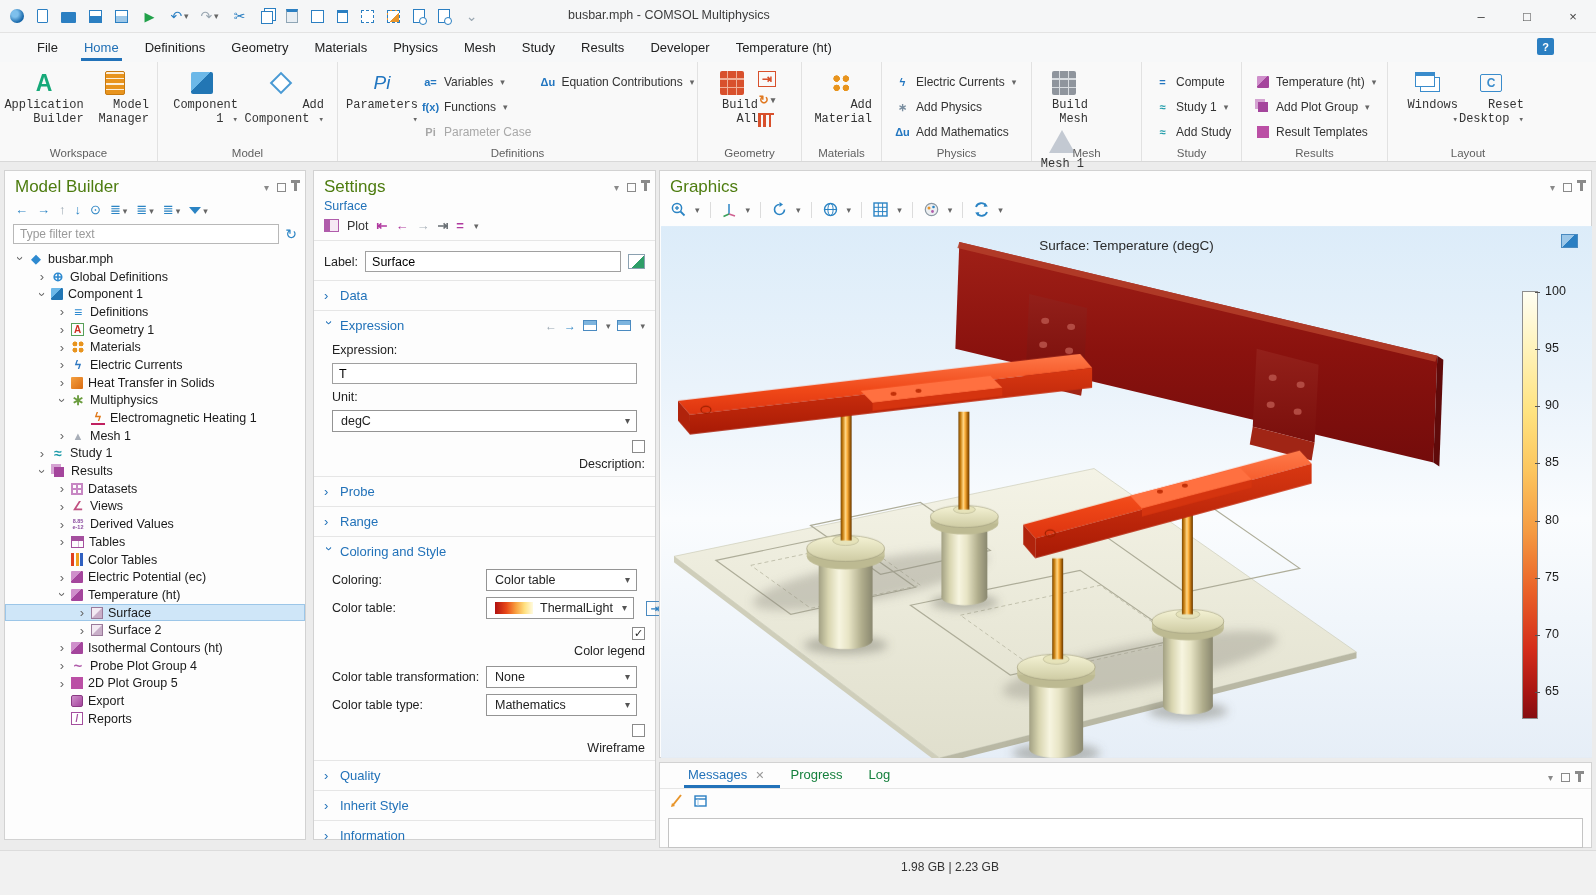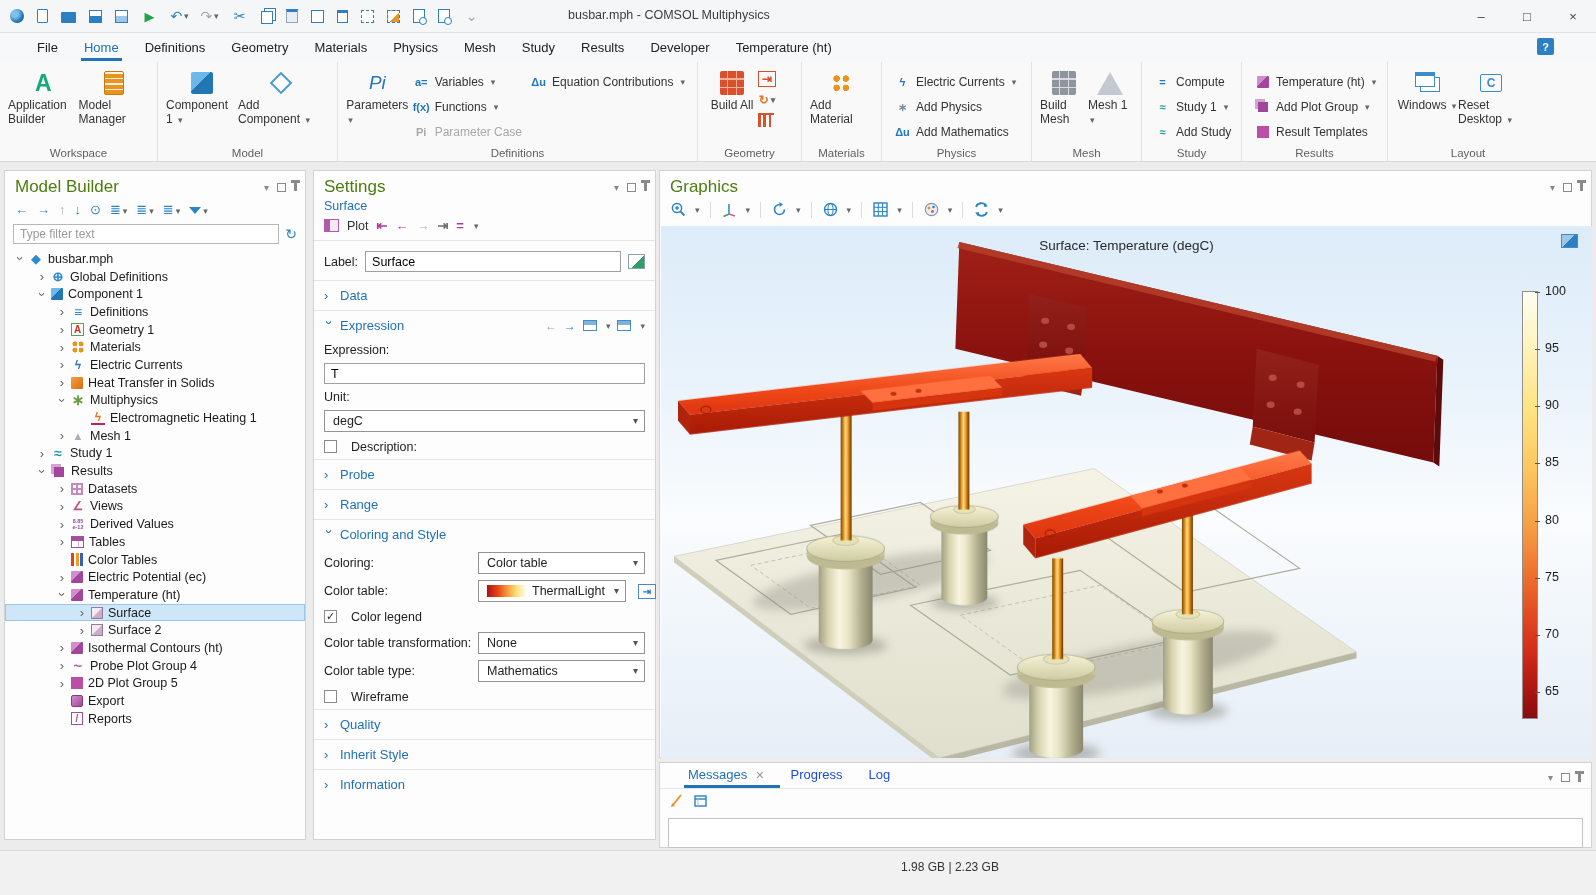--- a/index.html
+++ b/index.html
@@ -34,21 +34,21 @@
   .menu-item { padding:4px 13px; font-size:13px; color:#222; position:relative; }
   .menu-item.active { color:#1f6fb5; }
   .menu-item.active::after { content:""; position:absolute; left:10px; right:10px; bottom:-2px; height:3px; background:#2272b9; }
   #help-btn { position:absolute; right:42px; top:5px; width:17px; height:17px; background:#2b7fc2; color:#fff; font-size:11px; font-weight:bold; display:flex; align-items:center; justify-content:center; border-radius:2px; }
 
   
   #ribbon { position:absolute; left:0; top:62px; width:1596px; height:100px; background:#f9f9f9; border-bottom:1px solid #d8d8d8; display:flex; }
   .rgroup { position:relative; display:flex; align-items:flex-start; padding:6px 8px 16px 8px; border-right:1px solid #e2e2e2; }
   .rgroup-label { position:absolute; left:0; right:0; bottom:2px; text-align:center; font-size:11.5px; color:#5f5f5f; }
   .bigbtn { width:72px; display:flex; flex-direction:column; align-items:center; gap:3px; padding-top:2px; }
-  .bigbtn .blabel { font-size:12px; color:#333; text-align:left; line-height:1.15; }
+  .bigbtn .blabel { font-size:12px; color:#333; text-align:right; line-height:1.15;font-family:Liberation Mono, monospace; }
   .bigicon { width:26px; height:26px; display:flex; align-items:center; justify-content:center; position:relative; }
   .smallcol { display:flex; flex-direction:column; justify-content:flex-start; gap:3px; padding-top:3px; }
   .smallbtn { display:flex; align-items:center; gap:5px; font-size:12px; color:#333; height:22px; padding:0 4px; white-space:nowrap; }
   .smallbtn.disabled { color:#a8a8a8; }
   .arr { font-size:9px; color:#666; margin-left:2px; }
   .si { width:17px; display:inline-flex; justify-content:center; font-size:11px; font-weight:bold; color:#2276c0; }
 
   .bi-app::before { content:"A"; color:#16a979; font-size:23px; font-weight:bold; }
   .bi-mm { width:20px; height:24px; background-color:#e8941e; border-radius:2px; background-image:repeating-linear-gradient(0deg, rgba(255,255,255,0) 0 4px, rgba(255,255,255,.85) 4px 5.5px); border:1px solid #c87a10; }
   .bi-comp { width:22px; height:22px; background:linear-gradient(135deg,#6cb8e8 0 45%, #2276b4 45%); border-radius:2px; }
@@ -133,50 +133,50 @@
   .set-body { padding:4px 0; }
   .lblrow { display:flex; align-items:center; gap:7px; padding:6px 10px 8px 10px; }
   .lblrow .cap { font-size:12.5px; }
   .lblrow input { flex:1; height:21px; border:1px solid #a0a0a0; font-size:12.5px; padding:0 6px; font-family:"Liberation Sans",sans-serif; }
   .ic-rename { width:17px; height:15px; border:1px solid #8aa0b0; background:linear-gradient(135deg,#fff 55%, #2e9e68 55%); flex:none; }
   .sect { display:flex; align-items:center; gap:6px; padding:7px 10px; border-top:1px solid #e6e6e6; font-size:13px; color:#2272b9; }
   .sect .chev { color:#2272b9; font-size:13px; width:10px; display:inline-block; }
   .sect .chev.open { transform:rotate(90deg); }
   .sect .right-ics { margin-left:auto; display:flex; gap:7px; align-items:center; font-size:12px; }
   .mini-combo { width:14px; height:11px; border:1px solid #4a8ac0; background:linear-gradient(#7db4de 0 4px, #fff 4px); position:relative; }
-  .formrow { padding:3px 10px; font-size:12.5px; }
+  .formrow { padding:3px 18px; font-size:12.5px; }
   .formrow.two { display:flex; align-items:center; gap:6px; }
   .formrow .flab { width:148px; flex:none; }
   .tinput { width:100%; height:21px; border:1px solid #a0a0a0; font-size:12.5px; padding:0 6px; font-family:"Liberation Sans",sans-serif; }
   .tinput.disabled { color:#9a9a9a; background:#fbfbfb; border-color:#c8c8c8; }
   .sel { position:relative; flex:1; height:22px; border:1px solid #949494; background:#fff; font-size:12.5px; display:flex; align-items:center; padding:0 20px 0 8px; }
   .sel::after { content:"▾"; position:absolute; right:6px; top:4px; color:#555; font-size:10px; }
   .swatch { width:38px; height:12px; margin-right:7px; flex:none; background:linear-gradient(90deg,#b01010,#e84818 30%,#f8a040 55%,#ffe080 78%,#fffbe0); }
-  .cbrow { display:flex; align-items:flex-start; gap:14px; padding:5px 10px; font-size:12.5px; }
+  .cbrow { display:flex; align-items:flex-end; gap:4px; padding:5px 10px; font-size:12.5px;flex-direction:column; }
   .cb { width:13px; height:13px; border:1px solid #8a8a8a; background:#fff; display:inline-flex; align-items:center; justify-content:center; font-size:11px; color:#222; flex:none; }
   .ic-winarrow { width:18px; height:15px; border:1px solid #4a8ac0; flex:none; margin-left:6px; display:flex; align-items:center; justify-content:center; color:#2b7fc2; font-size:10px; font-weight:bold; }
 
   
   #graphics { left:659px; top:170px; width:933px; height:588px; }
   .gfx-toolbar { display:flex; align-items:center; gap:7px; padding:2px 10px 4px 10px; }
   .gfx-toolbar .sep { width:1px; height:16px; background:#dcdcdc; margin:0 3px; }
   .gfx-toolbar svg { display:block; }
   .gfx-toolbar .arr { margin-left:1px; }
   #canvas { position:absolute; left:1px; top:55px; width:931px; height:532px; overflow:hidden; }
   #plot-title { position:absolute; left:0; top:12px; width:100%; text-align:center; font-size:13.5px; color:#2a2a2a; }
   #colorbar { position:absolute; left:861px; top:65px; width:16px; height:428px; border:1px solid #8e8e8e; background:linear-gradient(180deg,#fffef2 0%, #fff4c0 12%, #ffe380 28%, #fcc55e 42%, #f59b42 56%, #ea6228 70%, #d42c1a 84%, #a81512 94%, #860e10 100%); }
   #cb-labels { position:absolute; left:884px; top:58px; height:414px; display:flex; flex-direction:column; justify-content:space-between; }
   #cb-labels span { font-size:12.5px; color:#1a1a1a; position:relative; }
   #cb-labels span::before { content:""; position:absolute; left:-10px; top:8px; width:5px; border-top:1px solid #555; }
   #gfx-corner-icon { position:absolute; right:14px; top:8px; width:17px; height:14px; border:1px solid #4a8ac0; background:linear-gradient(135deg,#9cc7e8 0 45%, #2b7fc2 45%); }
 
   
   #messages { left:659px; top:762px; width:933px; height:86px; }
   .msg-tabs { display:flex; align-items:center; padding:4px 10px 0 28px; gap:26px; }
-  .msg-tab { font-size:13px; color:#1d4ed8; padding-bottom:6px; position:relative; }
+  .msg-tab { font-size:13px; color:#15803d; padding-bottom:6px; position:relative; }
   .msg-tab.active { color:#2272b9; }
   .msg-tab.active::after { content:""; position:absolute; left:-4px; right:-16px; bottom:0; height:3px; background:#2272b9; }
   .msg-tab .x { color:#999; margin-left:8px; font-size:11px; }
   .msg-toolbar { display:flex; align-items:center; gap:8px; padding:4px 10px; border-top:1px solid #e6e6e6; }
   .msg-box { margin:2px 8px; height:30px; background:#fff; border:1px solid #c4c4c4; }
   .msg-panel-icons { margin-left:auto; }
 
   
   #statusbar { position:absolute; left:0; top:850px; width:1596px; height:45px; background:#f1f1f1; border-top:1px solid #dcdcdc; }
   #mem { position:absolute; left:870px; top:9px; width:160px; text-align:center; font-size:12px; color:#333; }
@@ -326,21 +326,21 @@
             <span class="si" style="color:#7a8ea0">∗</span>
             <span>Add Physics</span>
           </div>
         <div class="smallbtn">
             <span class="si">Δu</span>
             <span>Add Mathematics</span>
           </div>
       </div>
       <span class="rgroup-label">Physics</span>
     </div>
-    <div class="rgroup" style="width:110px;">
+    <div class="rgroup" style="width:110px;flex-direction:column;">
       <div class="bigbtn" style="width:48px">
           <span class="bigicon">
             <span class="bi-buildmesh"></span>
           </span>
           <span class="blabel">Build Mesh</span>
         </div>
       <div class="bigbtn" style="width:44px">
           <span class="bigicon">
             <span class="bi-mesh1"></span>
           </span>

